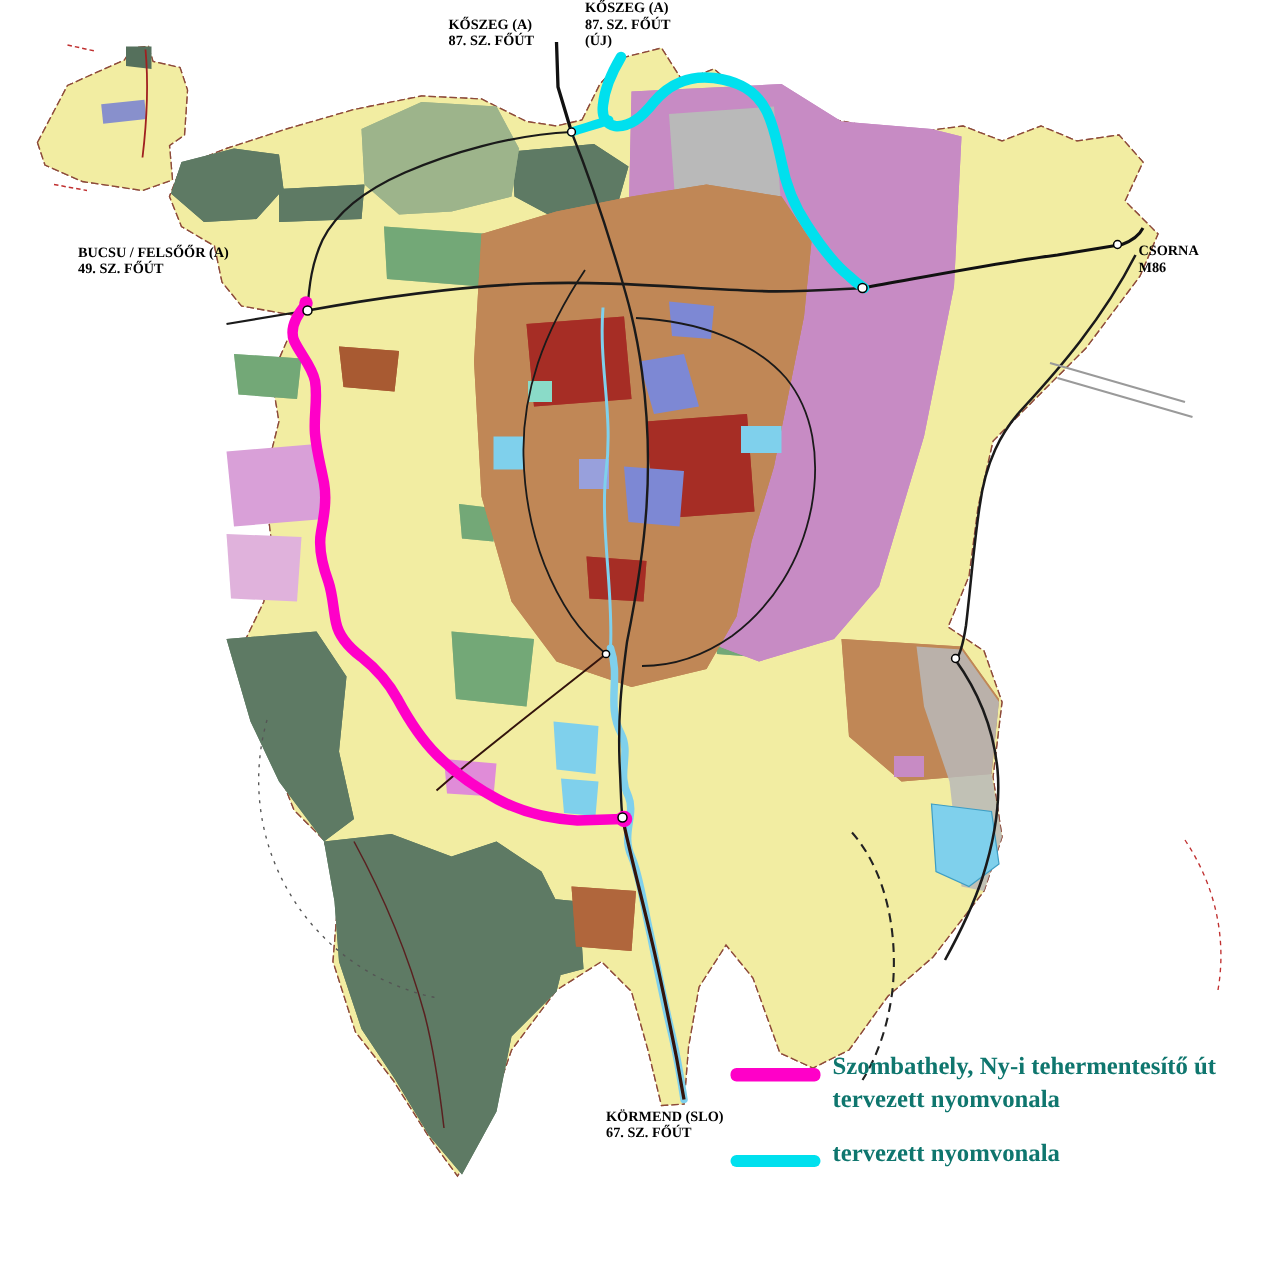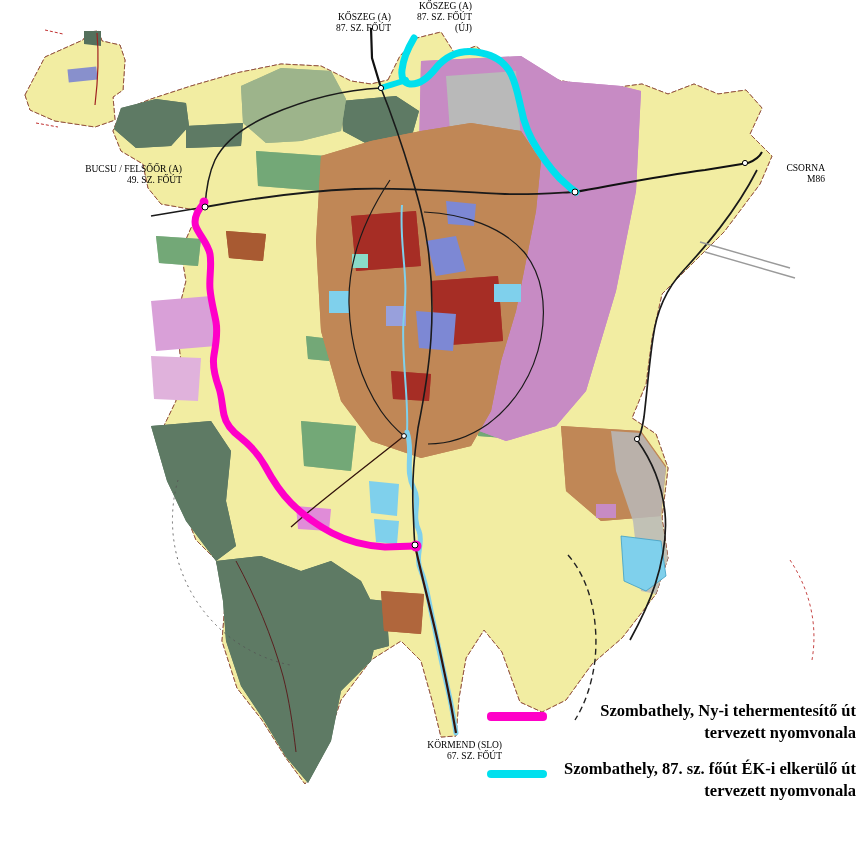--- a/index.html
+++ b/index.html
@@ -1,25 +1,25 @@
 <!DOCTYPE html>
 <html><head>
 <meta charset="utf-8">
 <style>
   html,body{margin:0;padding:0;background:#ffffff;}
   .stage{position:relative;width:856px;height:841px;background:#ffffff;overflow:hidden;
          font-family:"Liberation Serif","DejaVu Serif",serif;}
   .map-svg{position:absolute;left:0;top:0;}
-  .road-label{position:absolute;text-align:right;font-weight:normal;font-size:9.5px;
+  .road-label{position:absolute;text-align:left;font-weight:bold;font-size:9.5px;
               line-height:11px;color:#000;white-space:nowrap;}
   .road-label div{white-space:nowrap;}
   .legend{position:absolute;left:484px;top:700px;width:372px;}
   .legend-item{position:relative;margin-bottom:12px;min-height:46px;}
   .legend-swatch{position:absolute;left:3px;top:12px;width:60px;height:9px;border-radius:4px;}
-  .legend-text{margin-left:71px;font-weight:bold;font-size:16.5px;line-height:22px;color:#000000;text-align:right;}
+  .legend-text{margin-left:71px;font-weight:bold;font-size:16.5px;line-height:22px;color:#0f766e;}
 </style>
 </head>
 <body>
 
 <div class="stage">
 
 <svg class="map-svg" width="856" height="841" viewBox="0 0 856 841">
   <defs>
     <pattern id="parcel" width="18" height="13" patternUnits="userSpaceOnUse" patternTransform="rotate(7)">
       <path d="M0 12.5 H18 M6 0 V13" stroke="#b9b378" stroke-width="0.5" fill="none"></path>
@@ -186,19 +186,18 @@
   <div class="legend-item">
     <div class="legend-swatch" style="background: rgb(255, 0, 200);"></div>
     <div class="legend-text">
       <div>Szombathely, Ny-i tehermentesítő út</div>
       <div>tervezett nyomvonala</div>
     </div>
   </div>
   <div class="legend-item">
     <div class="legend-swatch" style="height: 8px; background: rgb(0, 224, 238);"></div>
     <div class="legend-text">
-      <div>Szombathely, 87. sz. főút ÉK-i elkerülő út</div>
       <div>tervezett nyomvonala</div>
     </div>
   </div>
 </div>
 
 </div>
 
 </body></html>

